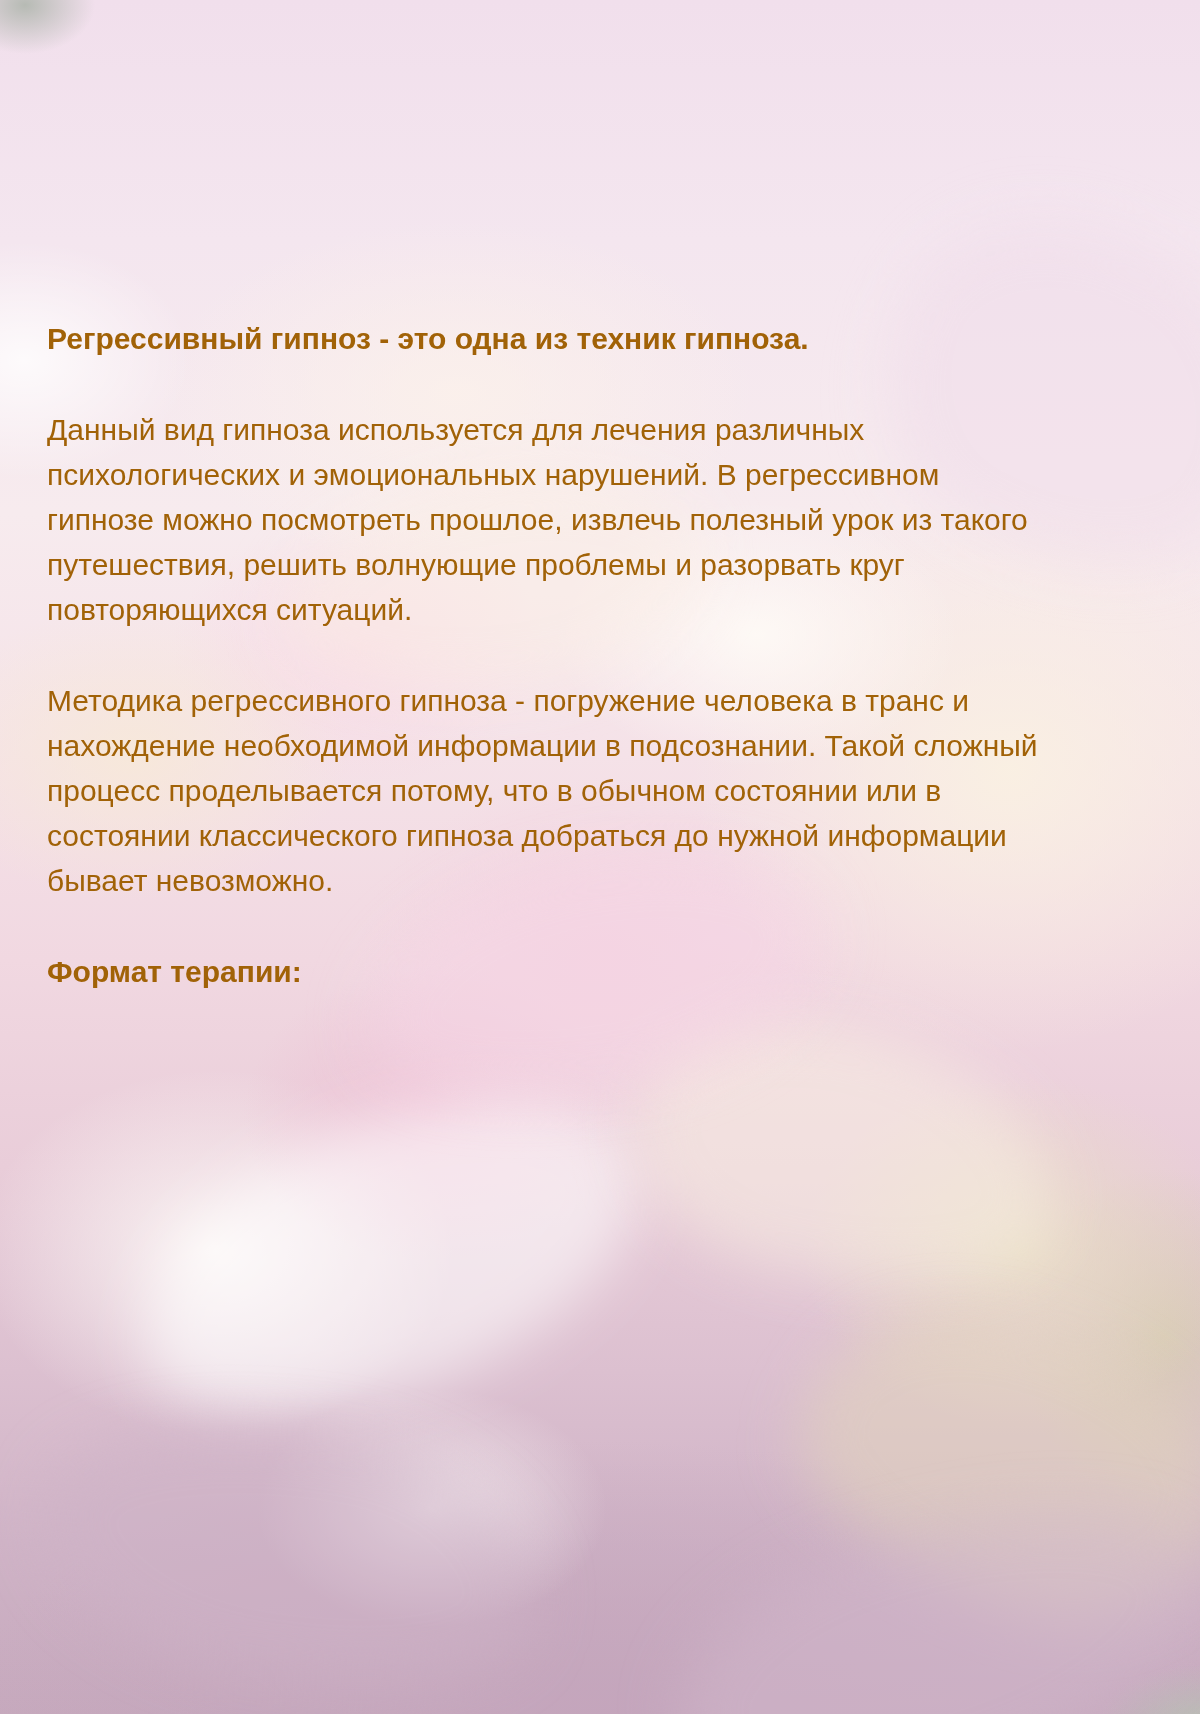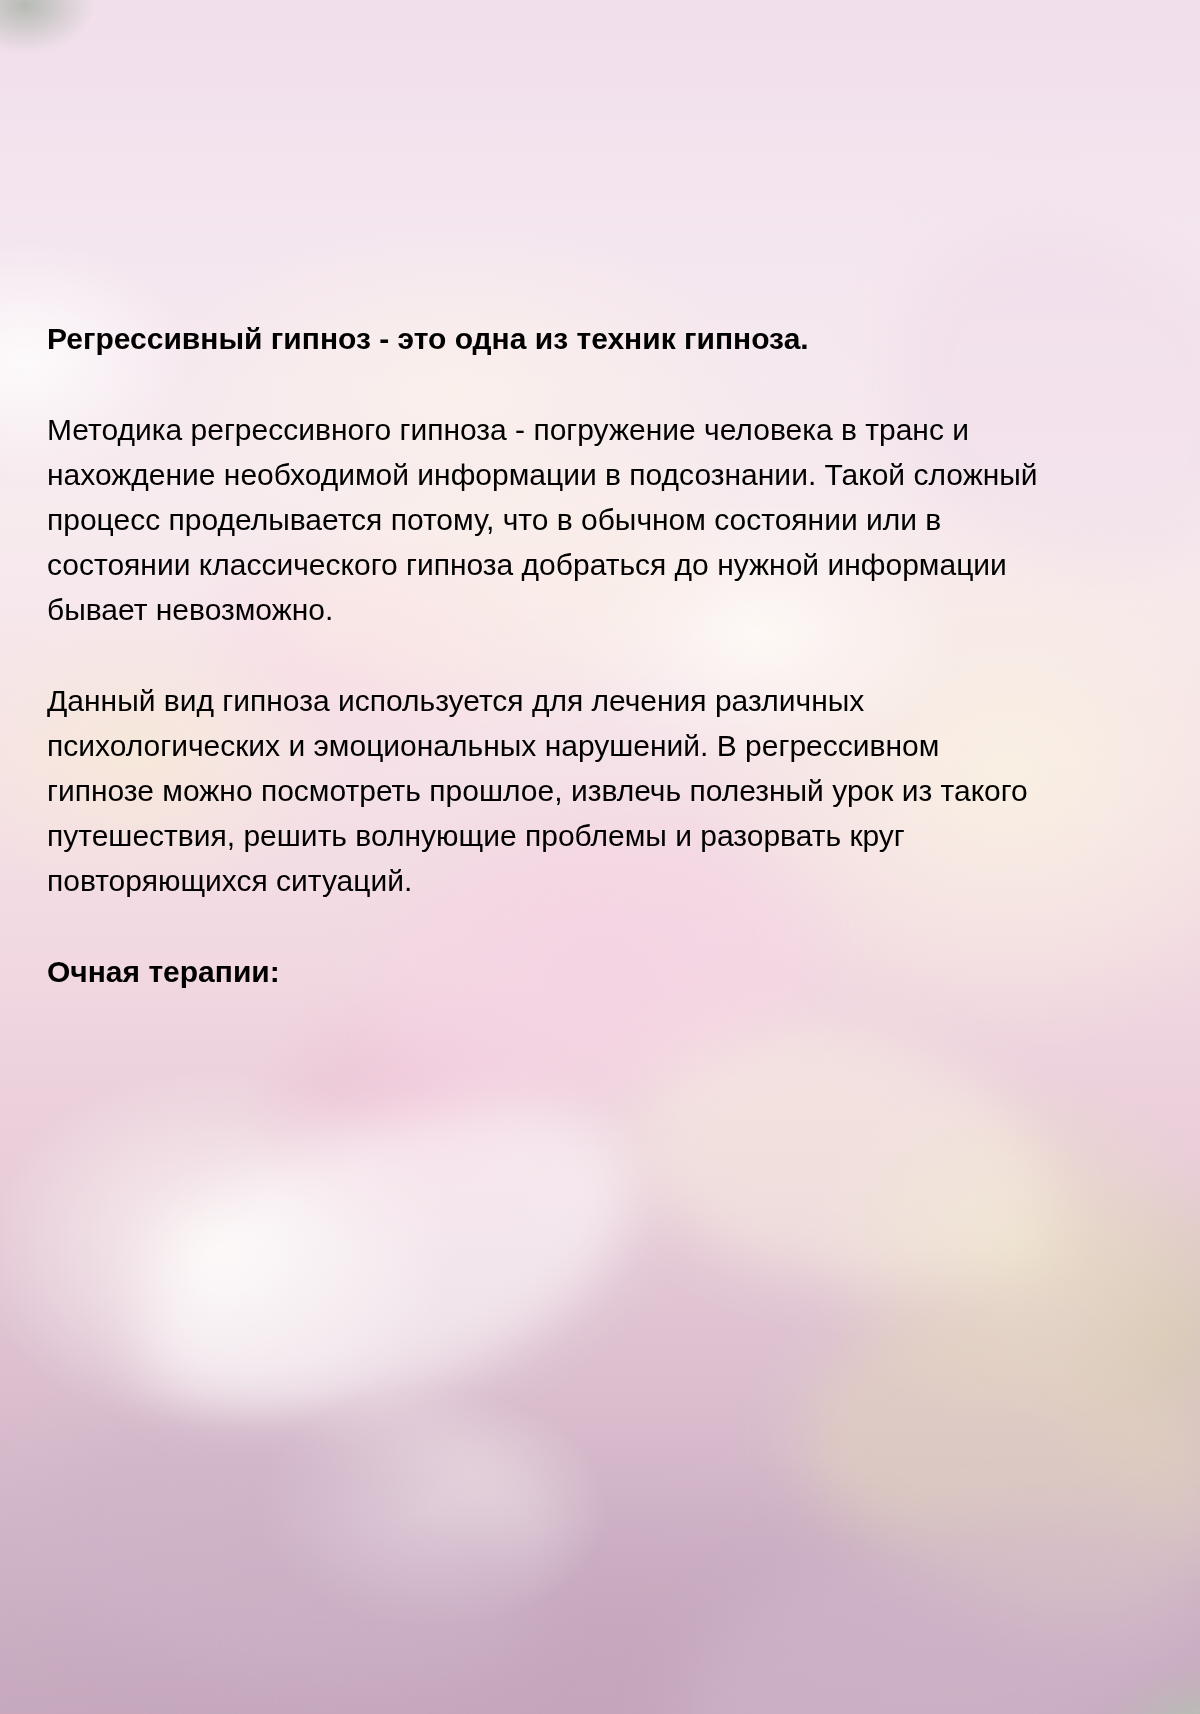--- a/index.html
+++ b/index.html
@@ -68,21 +68,21 @@
   .petal-6 { left: 670px;  top: 1530px; width: 540px; height: 250px; background: rgba(210,184,203,0.5);  border-radius: 48% 52% 60% 40% / 58% 42% 55% 45%; transform: rotate(-14deg); }
   .petal-7 { left: 280px;  top: 480px;  width: 430px; height: 210px; background: rgba(251,240,230,0.5);  border-radius: 55% 45% 48% 52% / 60% 42% 58% 40%; transform: rotate(-6deg); }
   .petal-8 { left: 880px;  top: 230px;  width: 390px; height: 330px; background: rgba(240,220,234,0.5);  border-radius: 52% 48% 58% 42% / 48% 58% 42% 58%; transform: rotate(25deg); }
 
   
   .content {
     position: absolute;
     left: 47px;
     top: 316px;
     width: 1118px;
-    color: #000000;
+    color: #a16207;
     font-size: 30px;
     line-height: 45px;
   }
   .heading {
     margin: 0;
     font-size: 30px;
     line-height: 45px;
     font-weight: bold;
   }
   .para {
@@ -109,29 +109,29 @@
   <div class="petal petal-4"></div>
   <div class="petal petal-5"></div>
   <div class="petal petal-6"></div>
   <div class="petal petal-7"></div>
   <div class="petal petal-8"></div>
 </div>
 
 <div class="content">
   <h1 class="heading">Регрессивный гипноз - это одна из техник гипноза.</h1>
 
+  <p class="para">Данный вид гипноза используется для лечения различных
+психологических и эмоциональных нарушений. В регрессивном
+гипнозе можно посмотреть прошлое, извлечь полезный урок из такого
+путешествия, решить волнующие проблемы и разорвать круг
+повторяющихся ситуаций.</p>
+
   <p class="para">Методика регрессивного гипноза - погружение человека в транс и
 нахождение необходимой информации в подсознании. Такой сложный
 процесс проделывается потому, что в обычном состоянии или в
 состоянии классического гипноза добраться до нужной информации
 бывает невозможно.</p>
 
-  <p class="para">Данный вид гипноза используется для лечения различных
-психологических и эмоциональных нарушений. В регрессивном
-гипнозе можно посмотреть прошлое, извлечь полезный урок из такого
-путешествия, решить волнующие проблемы и разорвать круг
-повторяющихся ситуаций.</p>
-
 
   <div class="format-block">
-    <div class="bold-label">Очная терапии:</div>
+    <div class="bold-label">Формат терапии:</div>
   </div>
 </div>
 
 </body></html>

